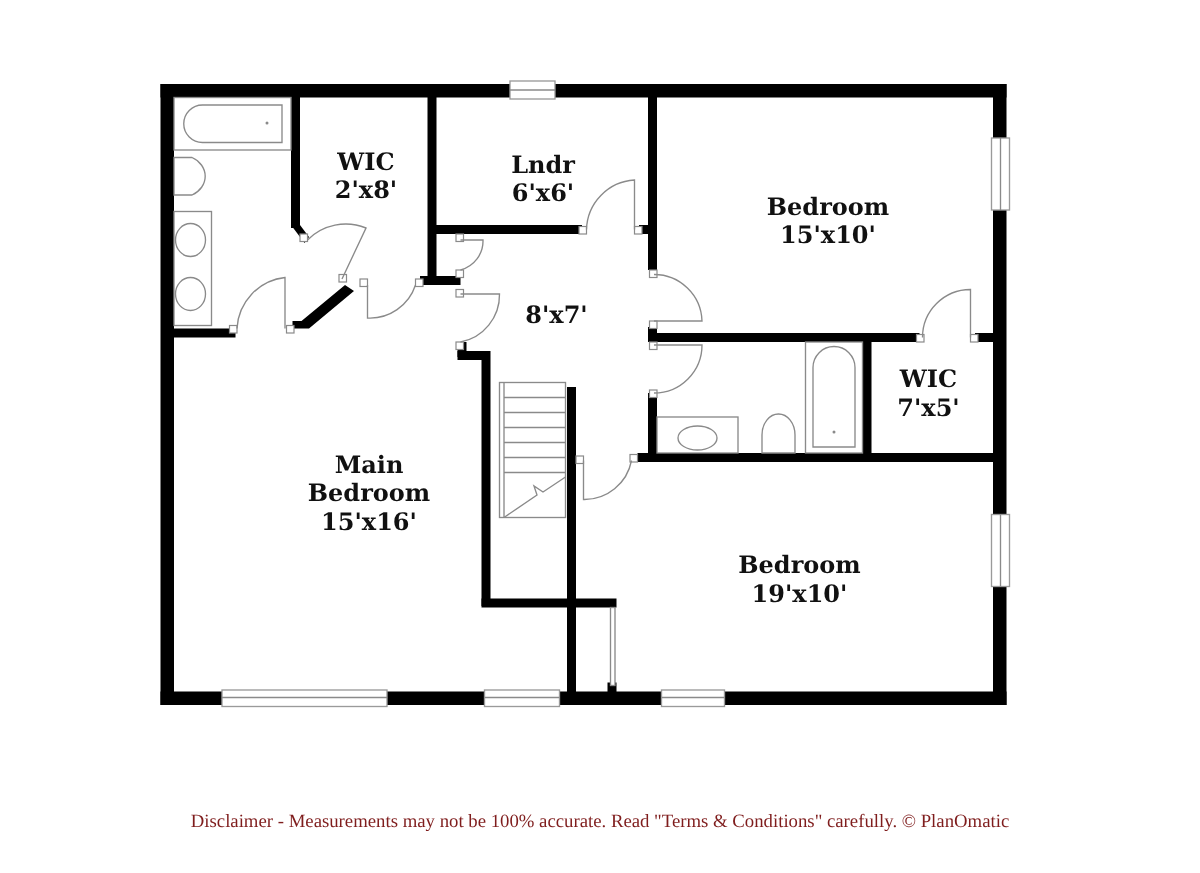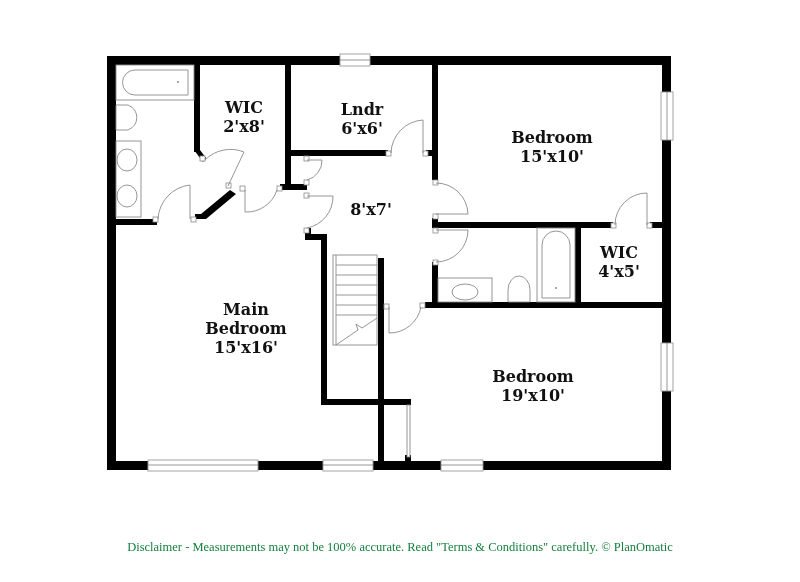--- a/index.html
+++ b/index.html
@@ -11,21 +11,21 @@
   .win { fill: #ffffff; stroke: #9a9a9a; stroke-width: 0.9; }
   .jamb { fill: #ffffff; stroke: #8a8a8a; stroke-width: 0.8; }
   .label {
     position: absolute; text-align: center; font-family: "DejaVu Serif", serif;
     font-weight: bold; color: #111111; line-height: 19px; font-size: 16px;
     transform: translateX(-50%); white-space: nowrap;
   }
   .label span { display: block; }
   .disclaimer {
     position: absolute; left: 0; width: 800px; top: 540px; text-align: center;
-    font-family: "Liberation Serif", serif; font-size: 12.5px; color: #15803d;
+    font-family: "Liberation Serif", serif; font-size: 12.5px; color: #7f1d1d;
   }
 </style>
 </head>
 <body>
 
 <svg id="plan" viewBox="0 0 800 582" xmlns="http://www.w3.org/2000/svg">
 
   <g>
     <rect class="wall" x="107" y="56" width="564" height="9"></rect>
     <rect class="wall" x="107" y="56" width="9" height="414"></rect>
@@ -162,21 +162,21 @@
 </div>
 <div class="label" style="left:552px; top:128px;">
   <span>Bedroom</span>
   <span>15'x10'</span>
 </div>
 <div class="label" style="left:371px; top:188px;margin-top:12px;">
   <span>8'x7'</span>
 </div>
 <div class="label" style="left:619px; top:243px;">
   <span>WIC</span>
-  <span>4'x5'</span>
+  <span>7'x5'</span>
 </div>
 <div class="label" style="left:222px; top:300px;margin-left:24px;">
   <span>Main</span>
   <span>Bedroom</span>
   <span>15'x16'</span>
 </div>
 <div class="label" style="left:533px; top:367px;">
   <span>Bedroom</span>
   <span>19'x10'</span>
 </div>

